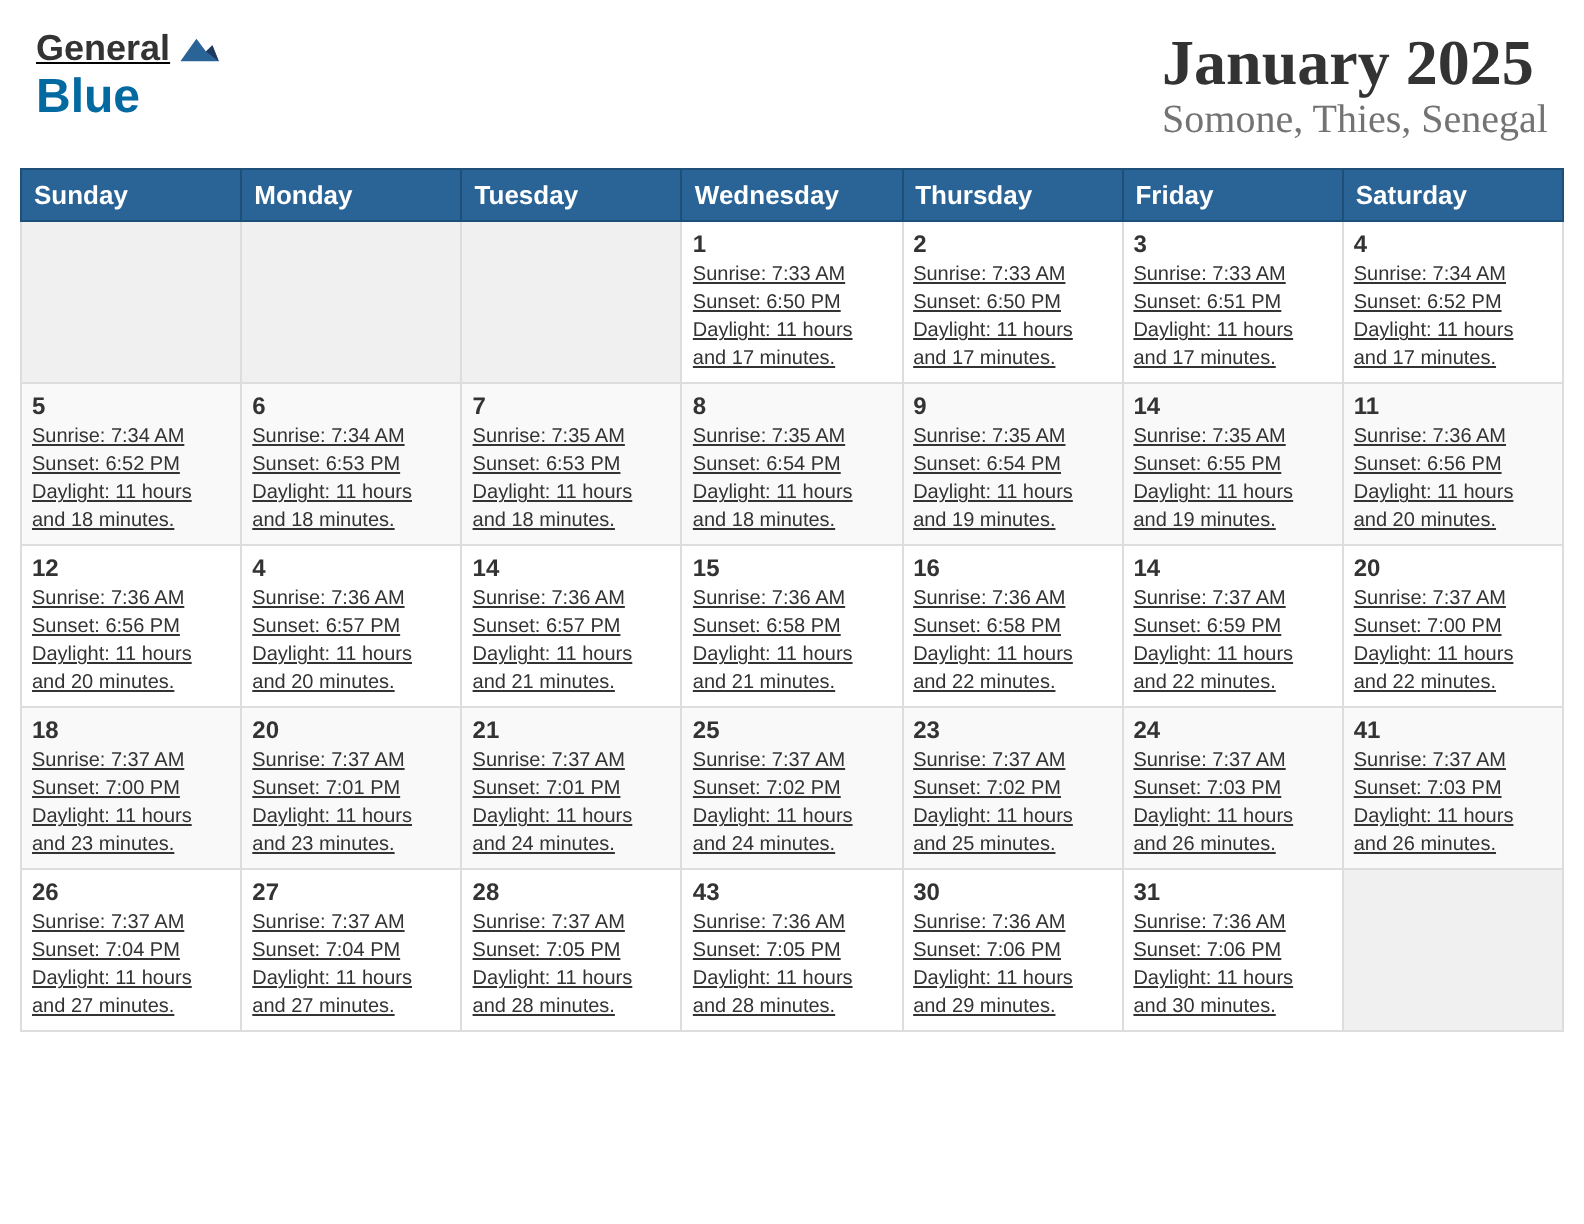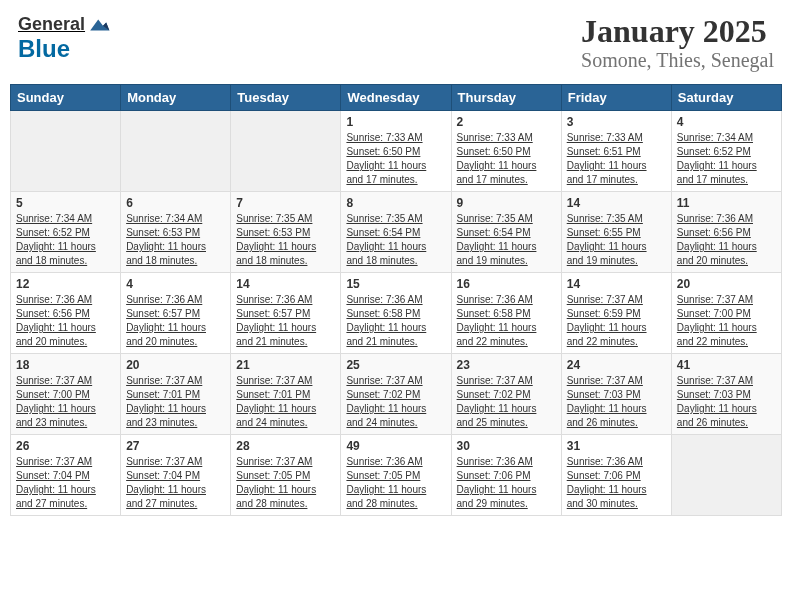--- a/index.html
+++ b/index.html
@@ -329,21 +329,21 @@
 and 27 minutes.</div>
         </td>
         <td>
           <span class="day-number">28</span>
           <div class="day-info" style="white-space: pre-line;">Sunrise: 7:37 AM
 Sunset: 7:05 PM
 Daylight: 11 hours
 and 28 minutes.</div>
         </td>
         <td>
-          <span class="day-number">49</span>
+          <span class="day-number">43</span>
           <div class="day-info" style="white-space: pre-line;">Sunrise: 7:36 AM
 Sunset: 7:05 PM
 Daylight: 11 hours
 and 28 minutes.</div>
         </td>
         <td>
           <span class="day-number">30</span>
           <div class="day-info" style="white-space: pre-line;">Sunrise: 7:36 AM
 Sunset: 7:06 PM
 Daylight: 11 hours

